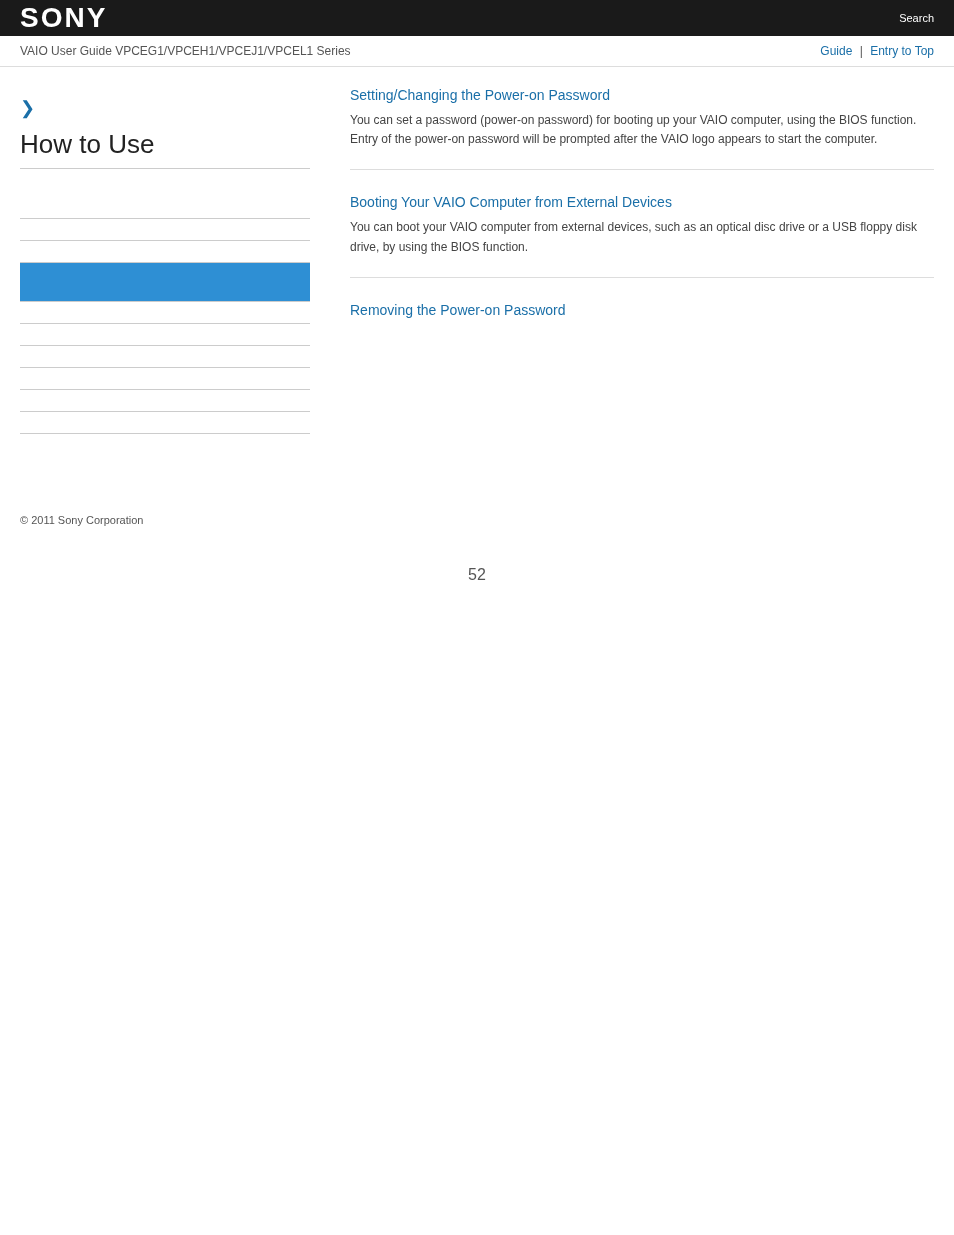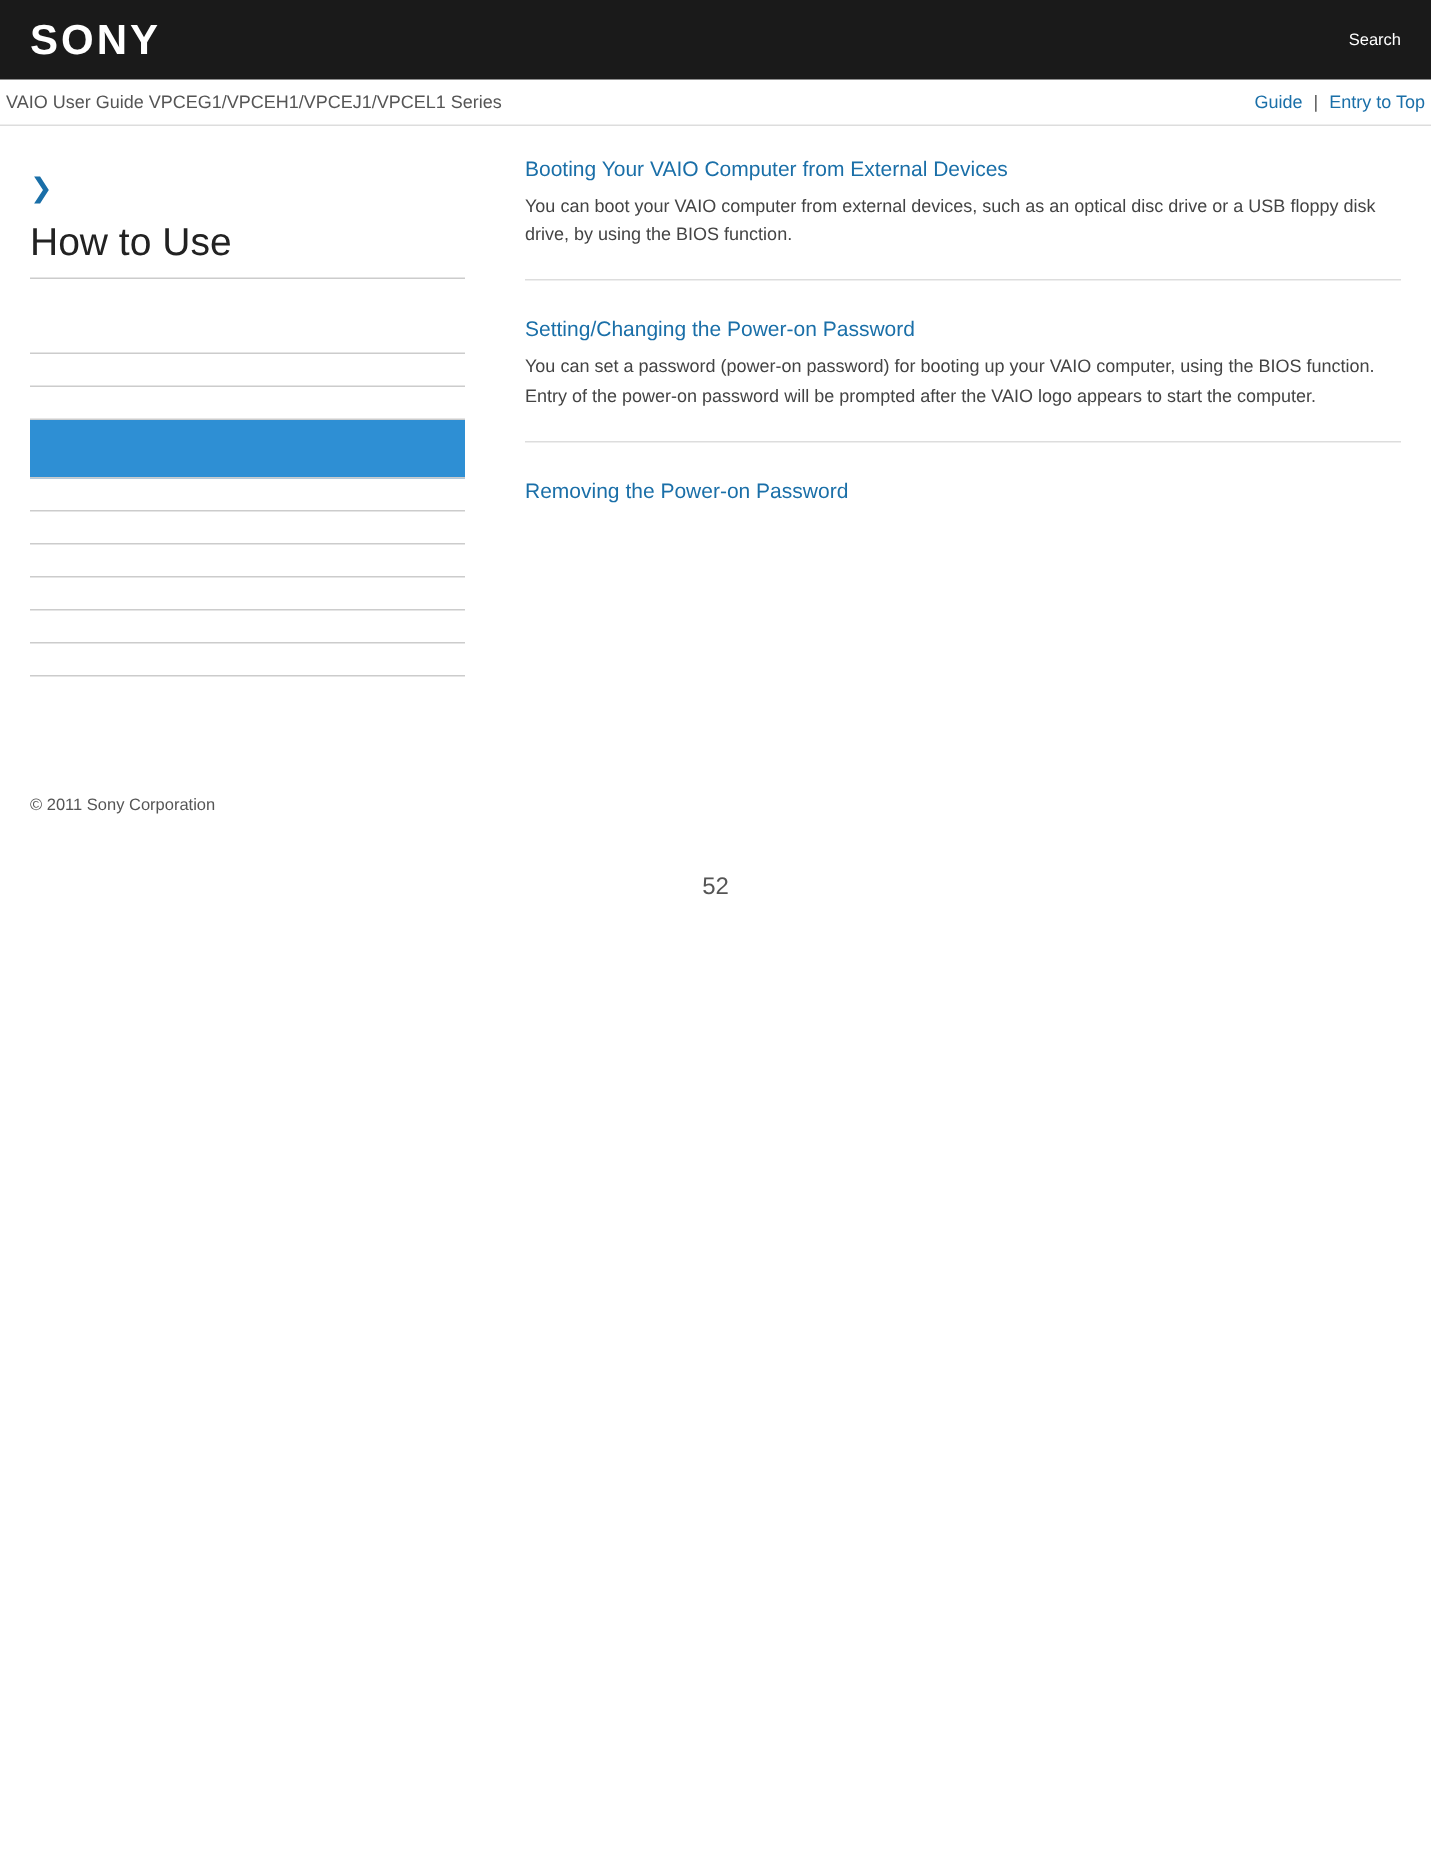--- a/index.html
+++ b/index.html
@@ -8,21 +8,21 @@
       font-size: 13px;
       color: #333;
       background: #fff;
       width: 954px;
       min-height: 1235px;
     }
 
     
     .header {
       background: #1a1a1a;
-      height: 53px;
+      height: 36px;
       display: flex;
       align-items: center;
       justify-content: space-between;
       padding: 11px 20px;
     }
     .sony-logo {
       color: #fff;
       font-size: 28px;
       font-weight: 900;
       letter-spacing: 2px;
@@ -32,21 +32,21 @@
       color: #fff;
       font-size: 11px;
       background: none;
       border: none;
       cursor: pointer;
     }
 
     
     .nav-bar {
       border-bottom: 1px solid #ddd;
-      padding: 8px 4px;
+      padding: 8px 20px;
       display: flex;
       align-items: center;
       justify-content: space-between;
     }
     .nav-bar .guide-title {
       font-size: 12px;
       color: #555;
     }
     .nav-bar .nav-links {
       font-size: 12px;
@@ -195,30 +195,30 @@
       <li class="sidebar-empty-item"></li>
       <li class="sidebar-empty-item"></li>
       <li class="sidebar-empty-item"></li>
       <li class="sidebar-empty-item"></li>
     </ul>
   </aside>
 
   <main class="content">
     <div class="content-section">
       <h2>
+        <a href="#">Setting/Changing the Power-on Password</a>
+      </h2>
+      <p>You can set a password (power-on password) for booting up your VAIO computer, using the BIOS function. Entry of the power-on password will be prompted after the VAIO logo appears to start the computer.</p>
+    </div>
+
+    <div class="content-section">
+      <h2>
         <a href="#">Booting Your VAIO Computer from External Devices</a>
       </h2>
       <p>You can boot your VAIO computer from external devices, such as an optical disc drive or a USB floppy disk drive, by using the BIOS function.</p>
-    </div>
-
-    <div class="content-section">
-      <h2>
-        <a href="#">Setting/Changing the Power-on Password</a>
-      </h2>
-      <p>You can set a password (power-on password) for booting up your VAIO computer, using the BIOS function. Entry of the power-on password will be prompted after the VAIO logo appears to start the computer.</p>
     </div>
 
     <div class="content-section">
       <h2>
         <a href="#">Removing the Power-on Password</a>
       </h2>
     </div>
   </main>
 </div>
 

